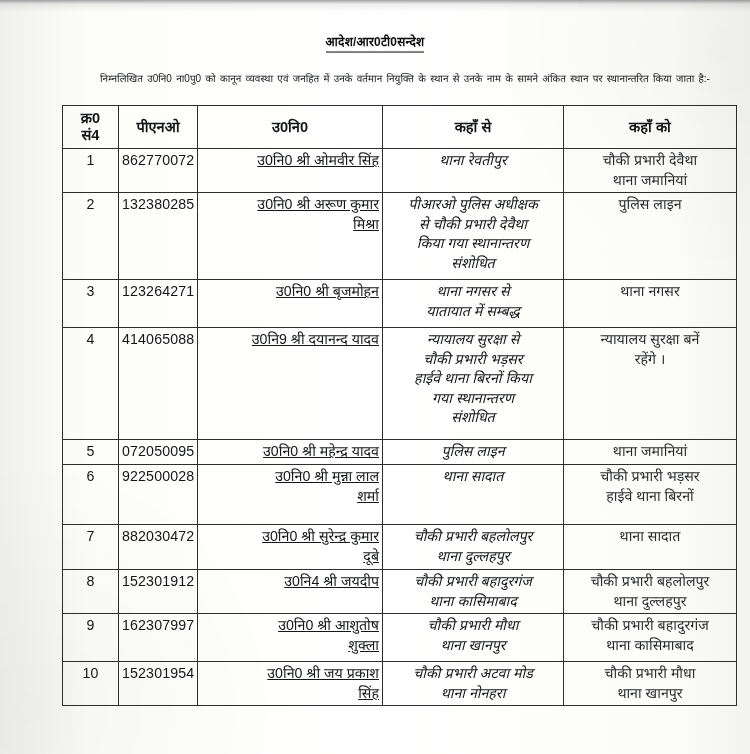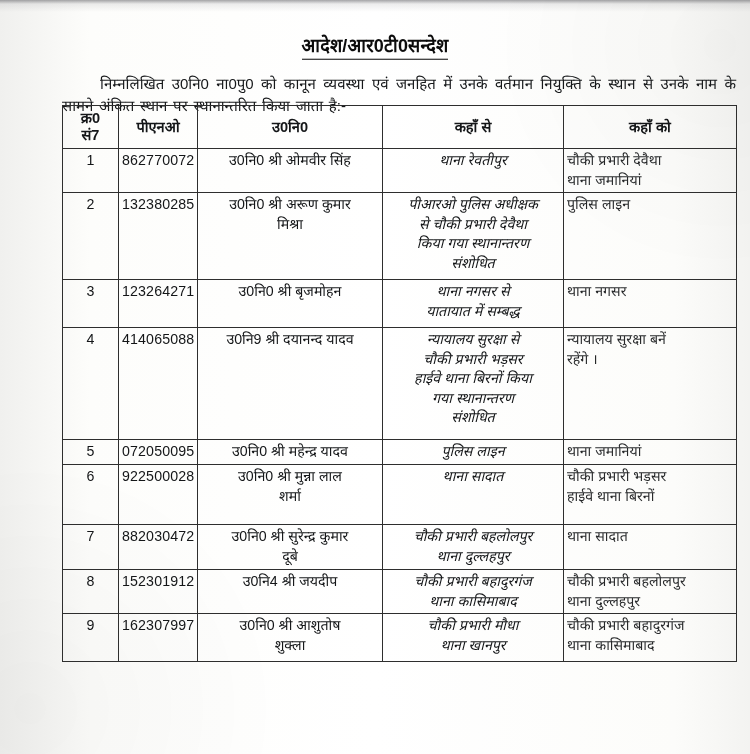--- a/index.html
+++ b/index.html
@@ -40,38 +40,38 @@
   }
 
   
   .doc-title {
     position: absolute;
     left: 0;
     right: 0;
     top: 33px;
     text-align: center;
     font-weight: 700;
-    font-size: 18px;
+    font-size: 12px;
     letter-spacing: .2px;
     color: #0c0c0c;
   }
   .doc-title span {
     display: inline-block;
     border-bottom: 1.6px solid #141414;
     padding-bottom: 1px;
     transform: scaleY(1.06);
   }
 
   
   .intro {
     position: absolute;
     left: 62px;
     right: 14px;
     top: 58px;
-    font-size: 15px;
+    font-size: 10px;
     line-height: 22px;
     text-align: justify;
     color: #16181a;
     text-indent: 38px;
     word-spacing: 1.5px;
   }
 
   
   .tbl-wrap {
     position: absolute;
@@ -118,31 +118,32 @@
     color: #1a1a1a;
   }
   td.pno {
     text-align: left;
     font-size: 12.8px;
     padding-top: 5px;
     letter-spacing: .15px;
     color: #1d1f21;
   }
   td.uni {
-    text-align: center;
+    text-align: right;
     padding-left: 7px;
     padding-top: 3px;
+    text-decoration: underline;
   }
   td.from {
     text-align: center;
     padding-top: 3px;
     font-style: italic;
   }
   td.to {
-    text-align: left;
+    text-align: center;
     padding-top: 3px;
     color: #2b2d2f;
   }
   td .ln { display: block; white-space: nowrap; }
   td.uni .ln { white-space: normal; }
 
   
   td.to .ln { opacity: .92; }
 </style>
 </head>
@@ -165,21 +166,21 @@
         <col class="c-sno">
           <col class="c-pno">
           <col class="c-uni">
           <col class="c-from">
           <col class="c-to">
       </colgroup>
       <thead>
         <tr>
           <th>
             <div>क्र0</div>
-            <div>सं7</div>
+            <div>सं4</div>
           </th>
           <th>पीएनओ</th>
           <th>उ0नि0</th>
           <th>कहाँ से</th>
           <th>कहाँ को</th>
         </tr>
       </thead>
       <tbody id="tbody">
           <tr style="height: 40px;">
             <td class="sno">1</td>
@@ -311,17 +312,33 @@
             </td>
             <td class="from">
               <span class="ln">चौकी प्रभारी मौधा</span>
               <span class="ln">थाना खानपुर</span>
             </td>
             <td class="to">
               <span class="ln">चौकी प्रभारी बहादुरगंज</span>
               <span class="ln">थाना कासिमाबाद</span>
             </td>
           </tr>
+          <tr style="height: 40px;">
+            <td class="sno">10</td>
+            <td class="pno">152301954</td>
+            <td class="uni">
+              <span class="ln">उ0नि0 श्री जय प्रकाश</span>
+              <span class="ln">सिंह</span>
+            </td>
+            <td class="from">
+              <span class="ln">चौकी प्रभारी अटवा मोड</span>
+              <span class="ln">थाना नोनहरा</span>
+            </td>
+            <td class="to">
+              <span class="ln">चौकी प्रभारी मौधा</span>
+              <span class="ln">थाना खानपुर</span>
+            </td>
+          </tr>
         </tbody>
     </table>
   </div>
 
 </div>
 
 </body></html>

